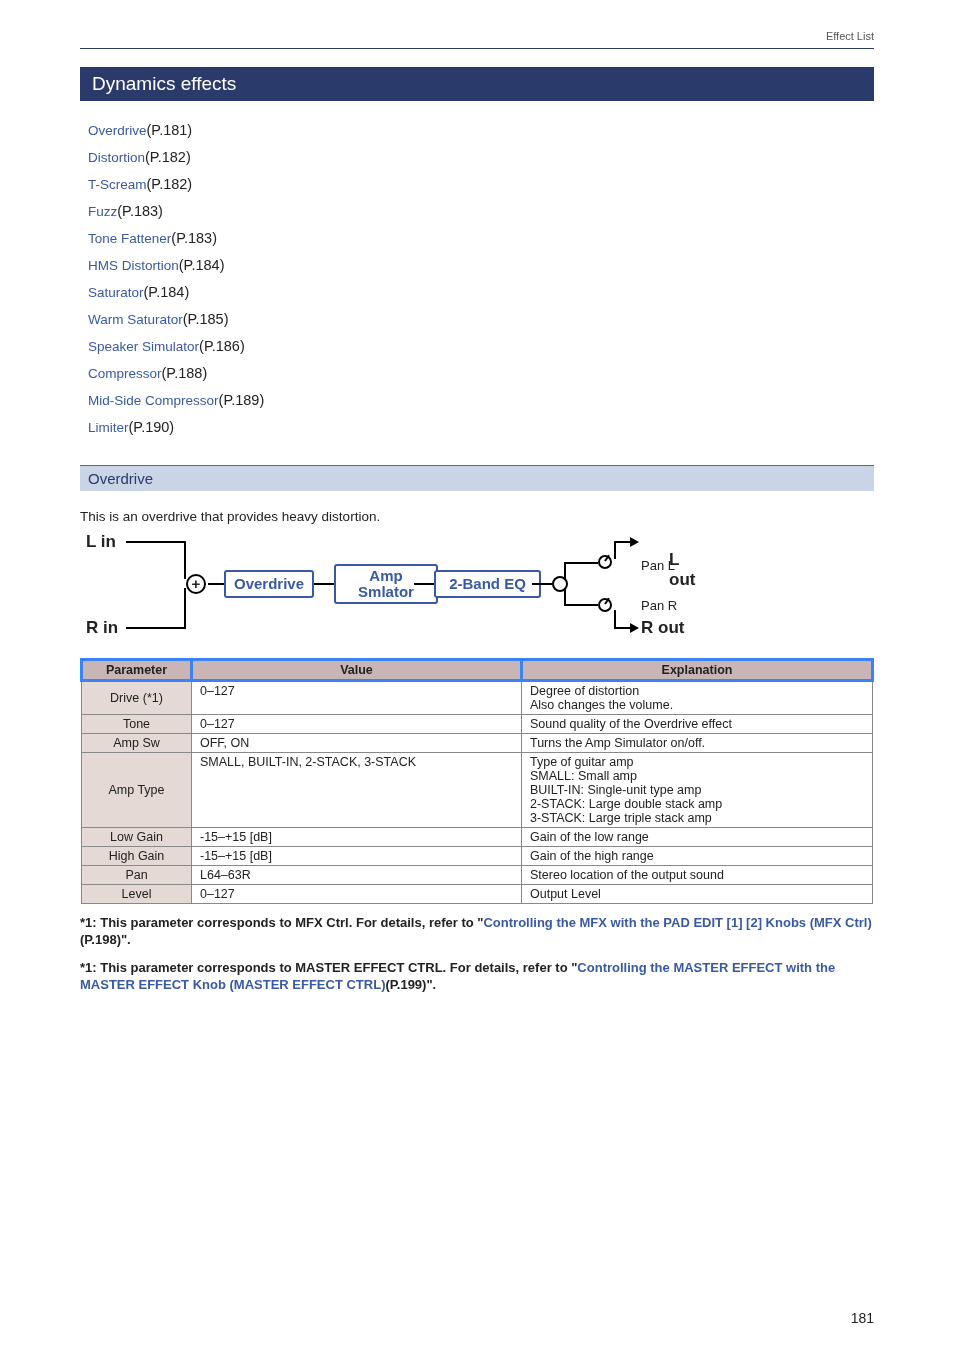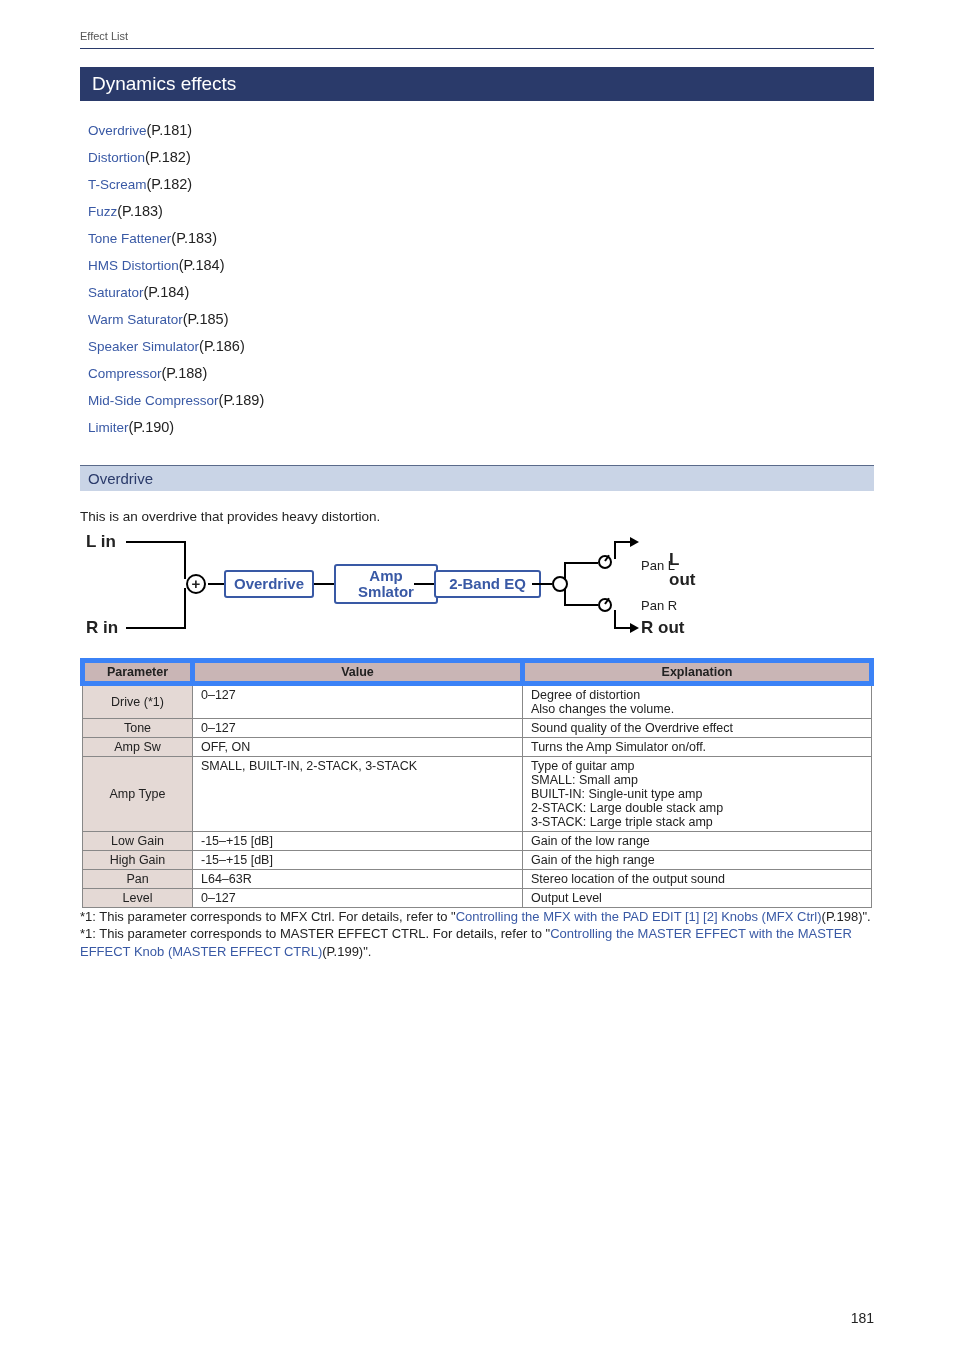--- a/index.html
+++ b/index.html
@@ -7,21 +7,21 @@
     width: 954px;
     height: 1350px;
     font-family: "Segoe UI", Arial, sans-serif;
     font-size: 13px;
     color: #222;
     background: #fff;
     padding: 30px 80px 30px 80px;
     position: relative;
   }
   .header-label {
-    text-align: left;
+    text-align: right;
     font-size: 11px;
     color: #555;
     margin-bottom: 6px;
   }
   .header-rule {
     border: none;
     border-top: 1.5px solid #2a3a6a;
     margin-bottom: 18px;
   }
   .section-bar {
@@ -116,39 +116,39 @@
     left:50%; top:-3px;
     width:2px; height:7px;
     background:#000;
     transform-origin: bottom center;
     transform: translateX(-50%) rotate(35deg);
   }
   
   table.params { width: 100%; border-collapse: collapse; font-size: 12.5px; }
   table.params th {
     background: #c9b5b5;
-    border: 5px solid #3b82f6;
+    border: 3px solid #3b82f6;
     padding: 2px 6px;
     font-weight: 700;
     font-size: 12.5px;
   }
   table.params th.param { width: 110px; }
   table.params th.value { width: 330px; }
   table.params td {
     border: 1px solid #888;
     padding: 2px 8px;
     vertical-align: top;
   }
   table.params td.pcell {
     background: #e4d9d5;
     text-align: center;
     vertical-align: middle;
   }
   
-  .footnote { font-size: 13px; line-height: 1.35; }
+  .footnote { margin-top: 10px; font-size: 13px; line-height: 1.35; font-weight: bold; }
   .footnote a { color: #3959a5; text-decoration: none; }
   .page-num {
     position: absolute;
     bottom: 24px;
     right: 80px;
     font-size: 14px;
   }
 </style>
 </head>
 <body>

